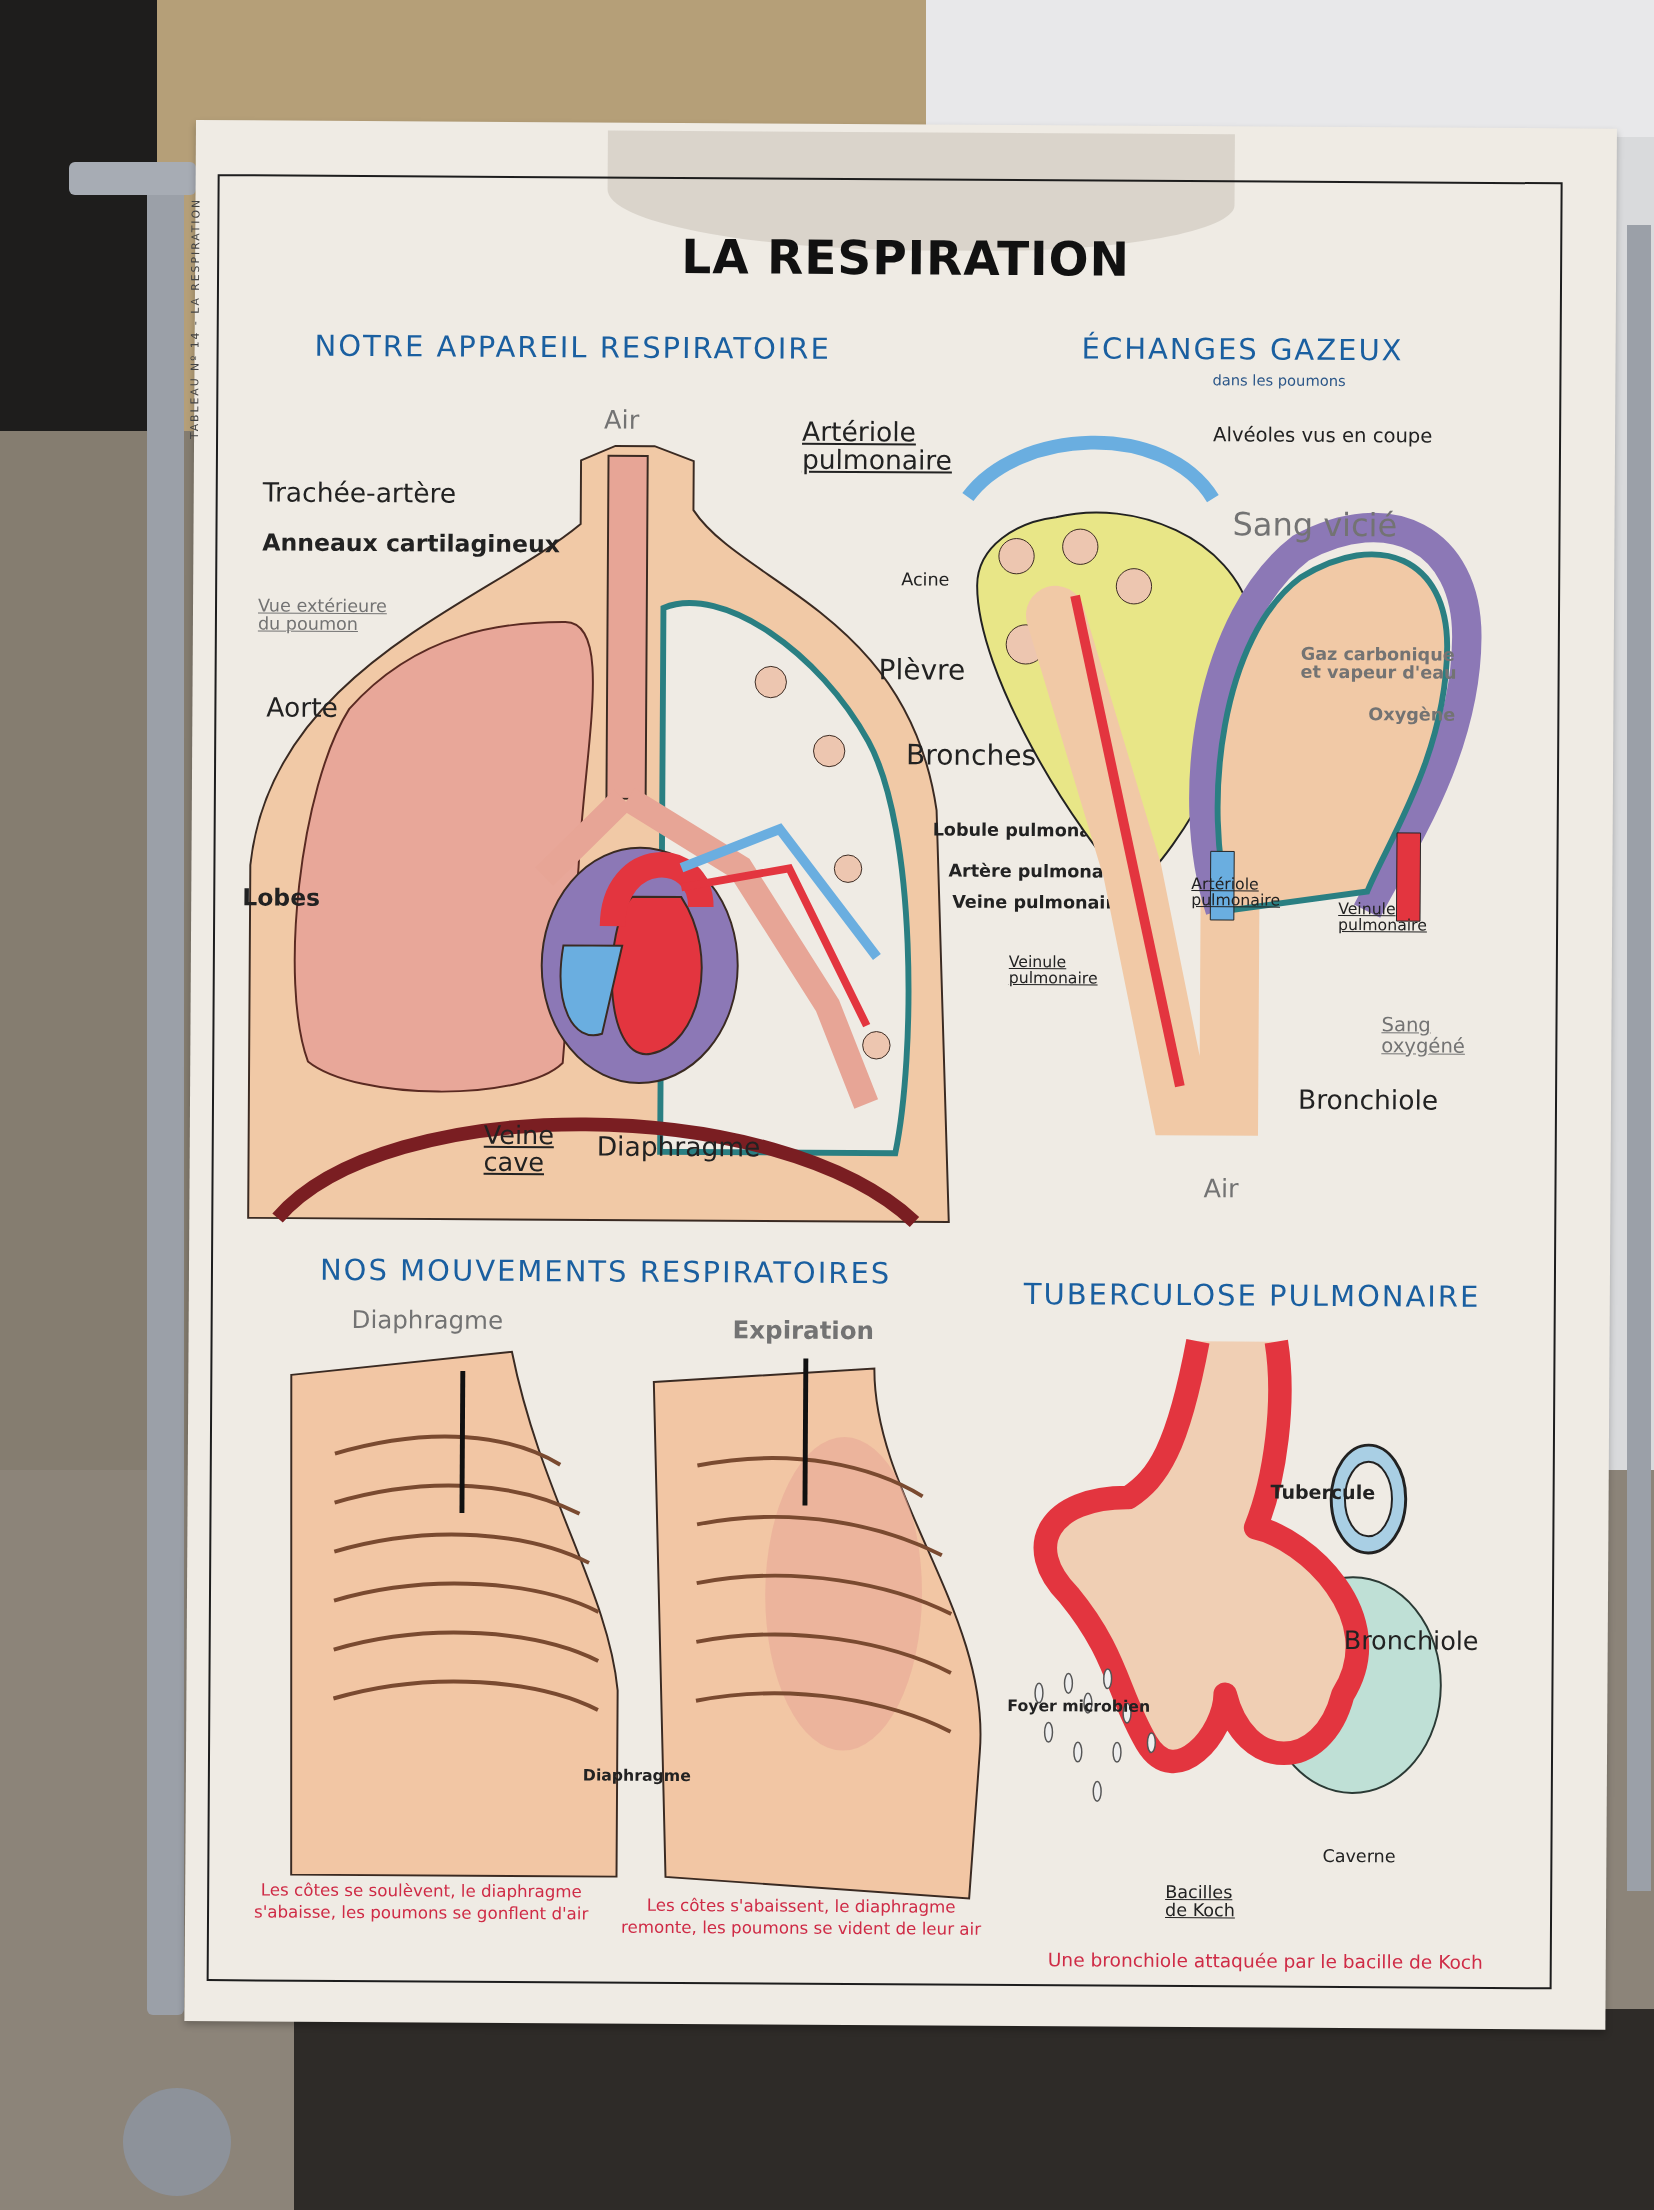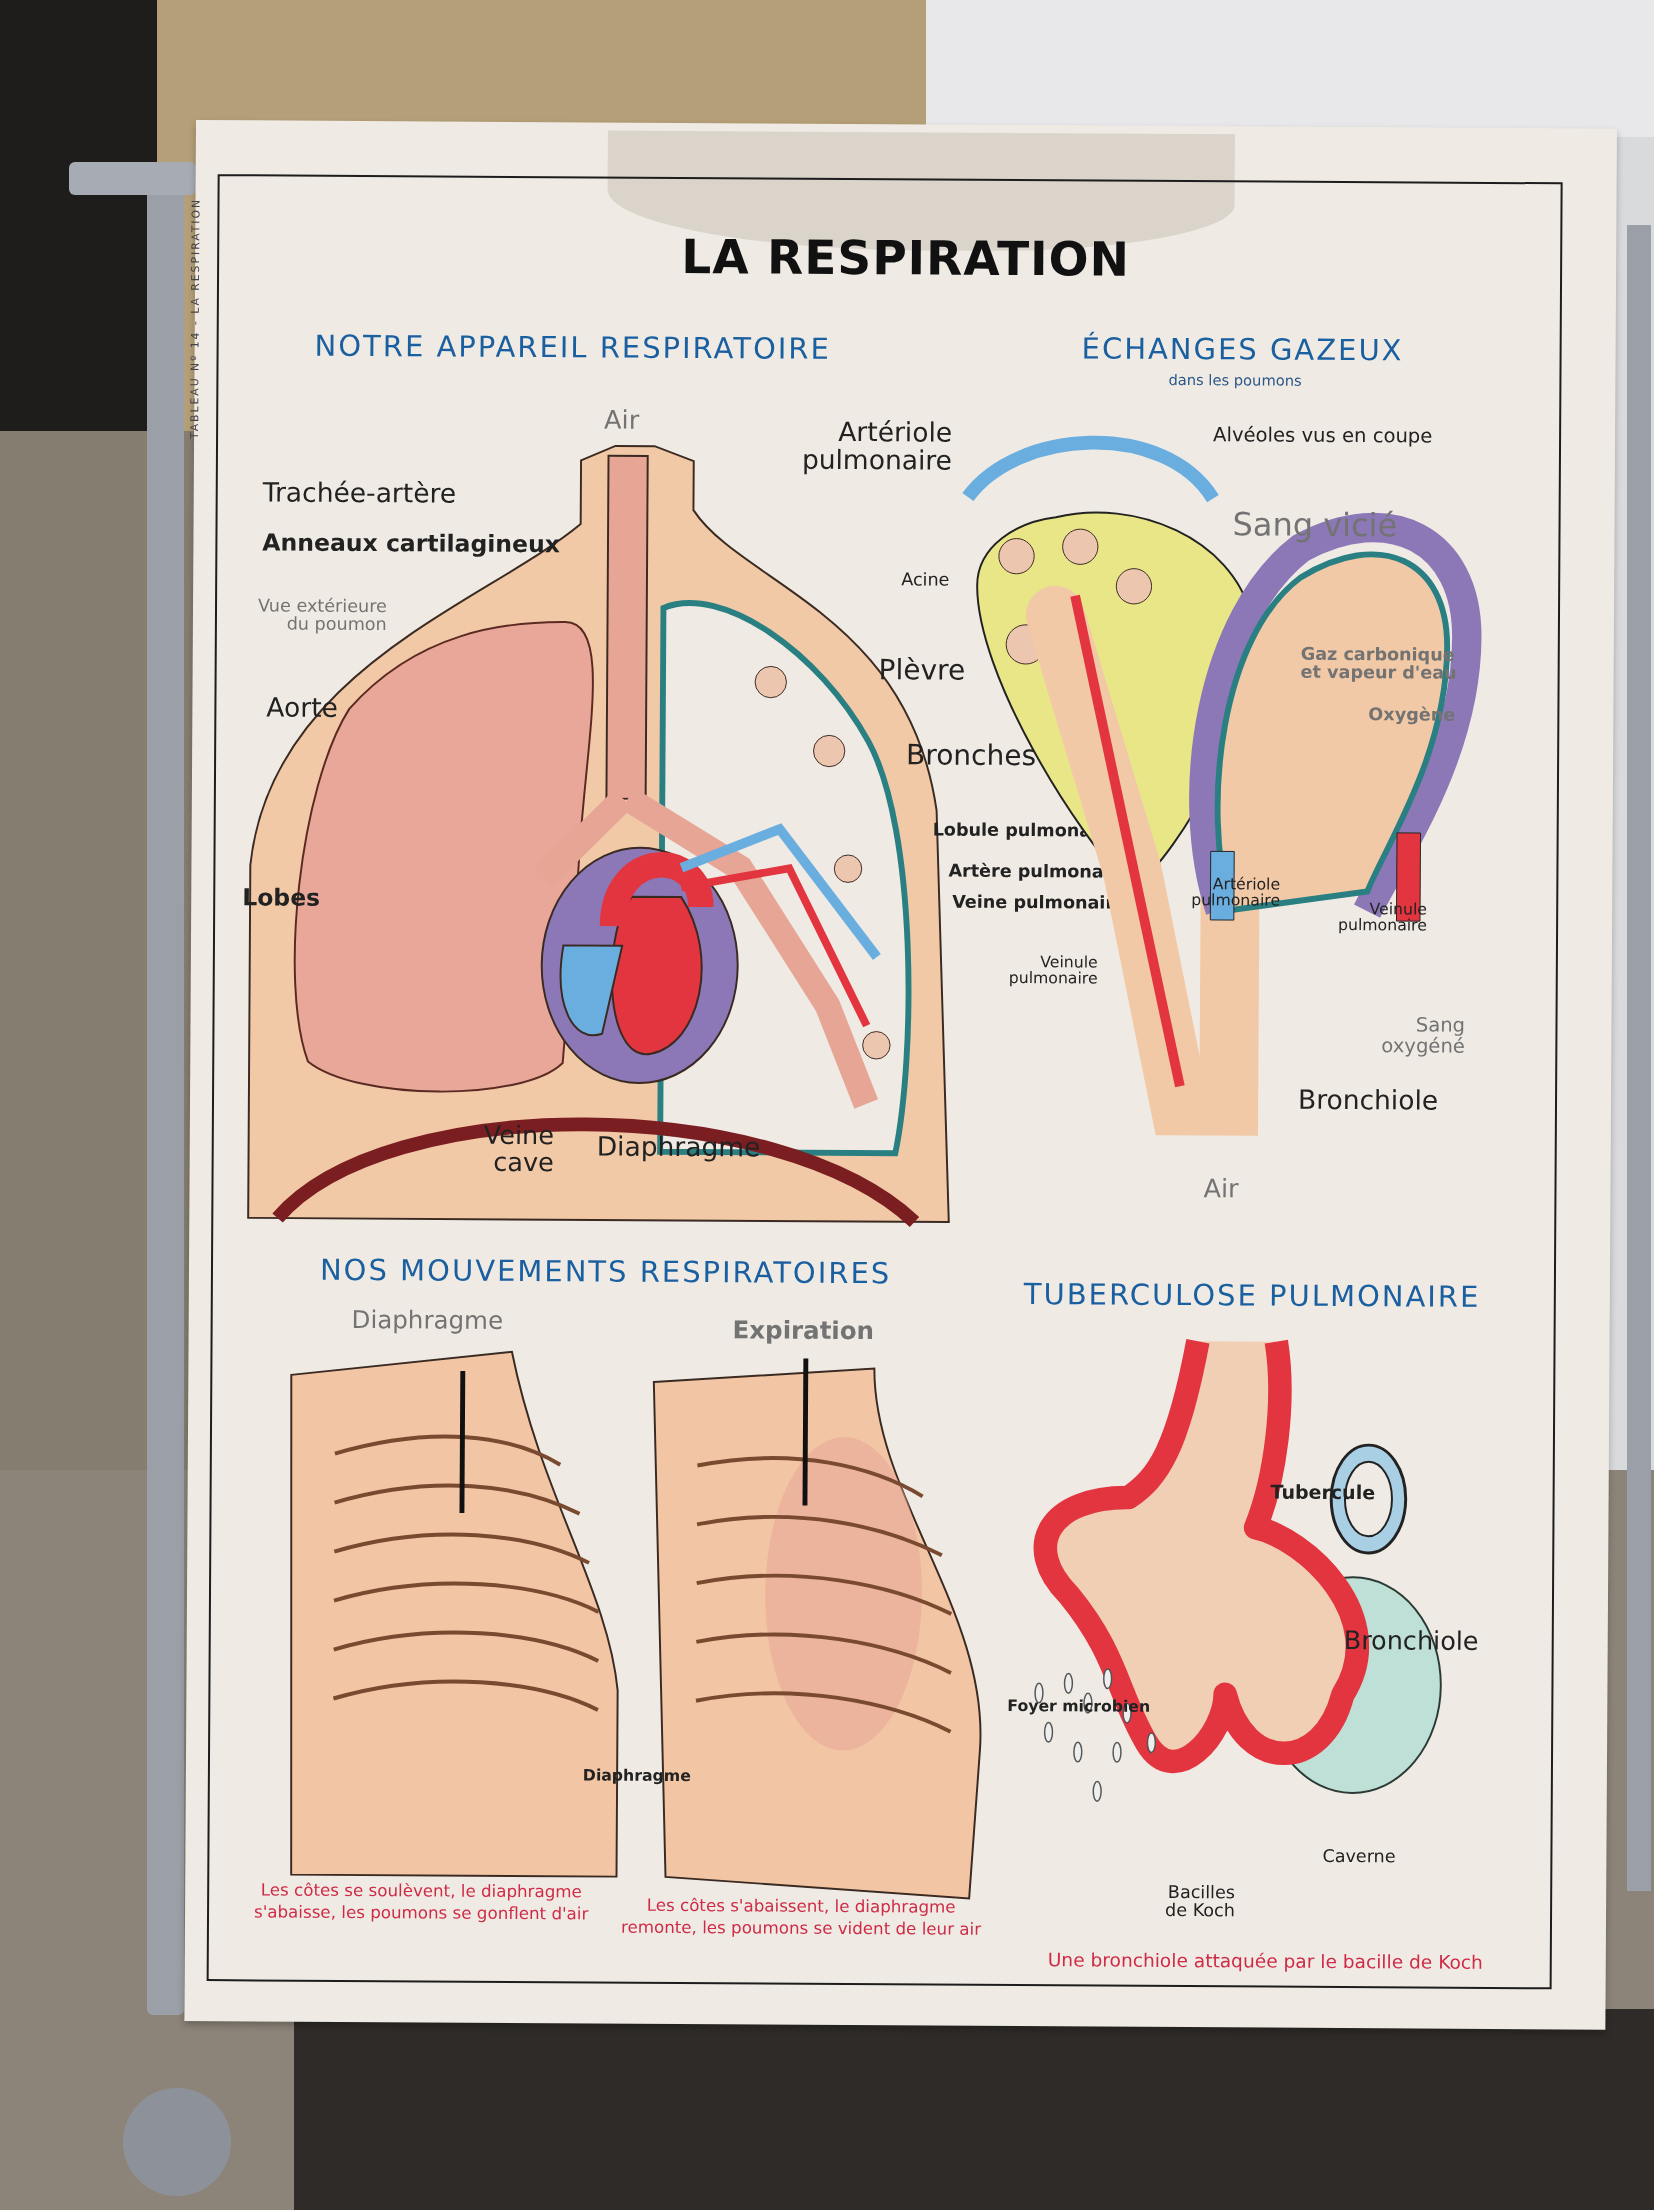--- a/index.html
+++ b/index.html
@@ -21,21 +21,21 @@
   .inner-border{position:absolute;left:21.6px;top:54px;width:1341px;height:1803px;border:2.9px solid #1d1d1d;}
   .side-label{position:absolute;left:-5.9px;top:74px;width:245px;transform:rotate(-90deg) translate(-245px,0);transform-origin:top left;font-size:10.8px;letter-spacing:2px;color:#444;white-space:nowrap;}
   .title{position:absolute;left:0;top:106px;width:100%;text-align:center;font-family:"DejaVu Sans",sans-serif;font-weight:bold;font-size:47px;letter-spacing:1px;color:#111;}
   .h-blue{position:absolute;font-family:"DejaVu Sans",sans-serif;font-size:29px;color:#1a5fa0;letter-spacing:2px;white-space:nowrap;}
   .sub-blue{position:absolute;font-size:14.7px;color:#2b5688;white-space:nowrap;}
   .lbl{position:absolute;font-size:23.5px;color:#222;white-space:nowrap;line-height:1.05;}
   .lbl.s{font-size:17.6px;}
   .lbl.xs{font-size:15.7px;}
   .lbl.b{font-weight:bold;}
   .lbl.red{color:#737373;}
-  .lbl.c{text-align:right;}
+  .lbl.c{text-align:left;text-decoration:underline;}
   .caption{position:absolute;font-size:16.7px;color:#cf2b46;white-space:nowrap;line-height:1.3;text-align:center;}
   svg{position:absolute;overflow:visible;}
 </style>
 </head>
 <body>
 
 <div class="bg-dark-left"></div>
 <div class="bg-stone"></div>
 <div class="bg-steps"></div>
 <div class="bg-door"></div>
@@ -98,21 +98,21 @@
   <div class="lbl s b" style="left:757px;top:737px;">Artère pulmonaire</div>
   <div class="lbl s b" style="left:761px;top:768px;">Veine pulmonaire</div>
   <div class="lbl b" style="left:51px;top:765px;">Lobes</div>
   <div class="lbl c" style="left:294px;top:1000px;font-size:25.5px;">
     <div>Veine</div>
     <div>cave</div>
   </div>
   <div class="lbl" style="left:407px;top:1010px;font-size:26.5px;">Diaphragme</div>
 
   <div class="h-blue" style="left:887px;top:206px;">ÉCHANGES GAZEUX</div>
-  <div class="sub-blue" style="left:974px;top:245px;">dans les poumons</div>
+  <div class="sub-blue" style="left:1018px;top:245px;">dans les poumons</div>
   <div class="lbl s" style="left:1019px;top:299px;font-size:19.6px;">Alvéoles vus en coupe</div>
 
   <svg style="left:0;top:0;" width="1421" height="1901" viewBox="0 0 1450 1940">
 
     <path d="M880 400 C960 380 1060 420 1080 500 C1090 600 1010 740 960 780 C900 720 800 560 800 470 C800 430 840 405 880 400 Z" fill="#e8e687" stroke="#222" stroke-width="2"></path>
 
     <path d="M790 380 C840 310 990 300 1040 380" stroke="#6aaee0" stroke-width="14" fill="none"></path>
 
     <circle cx="840" cy="440" r="18" fill="#edc6b0" stroke="#3a2a22"></circle>
     <circle cx="905" cy="430" r="18" fill="#edc6b0" stroke="#3a2a22"></circle>

